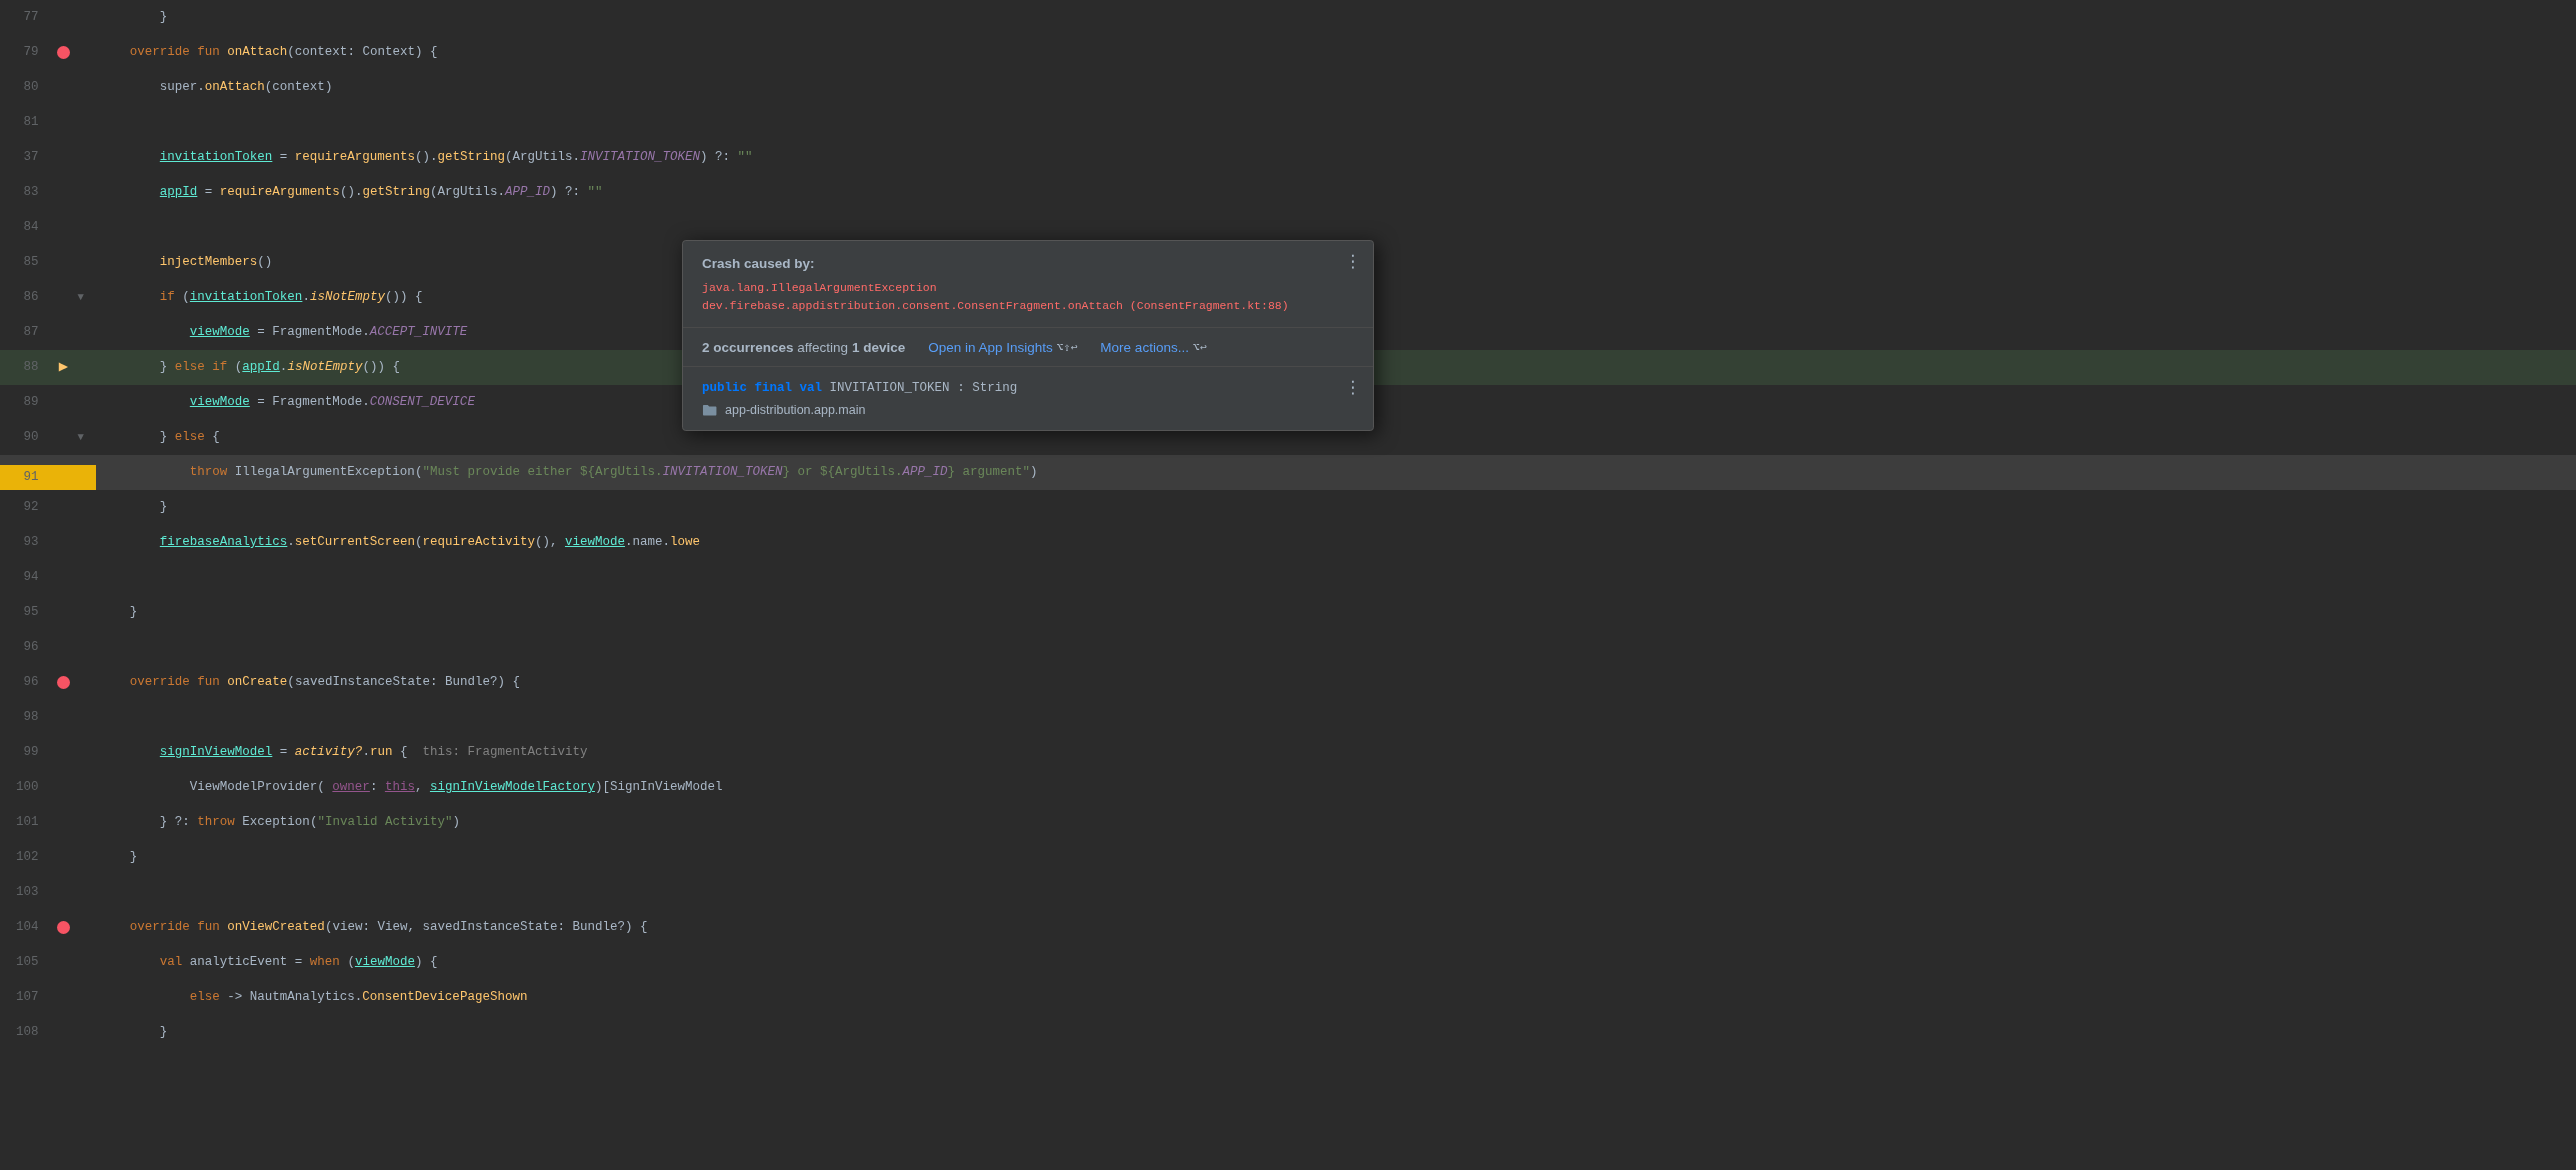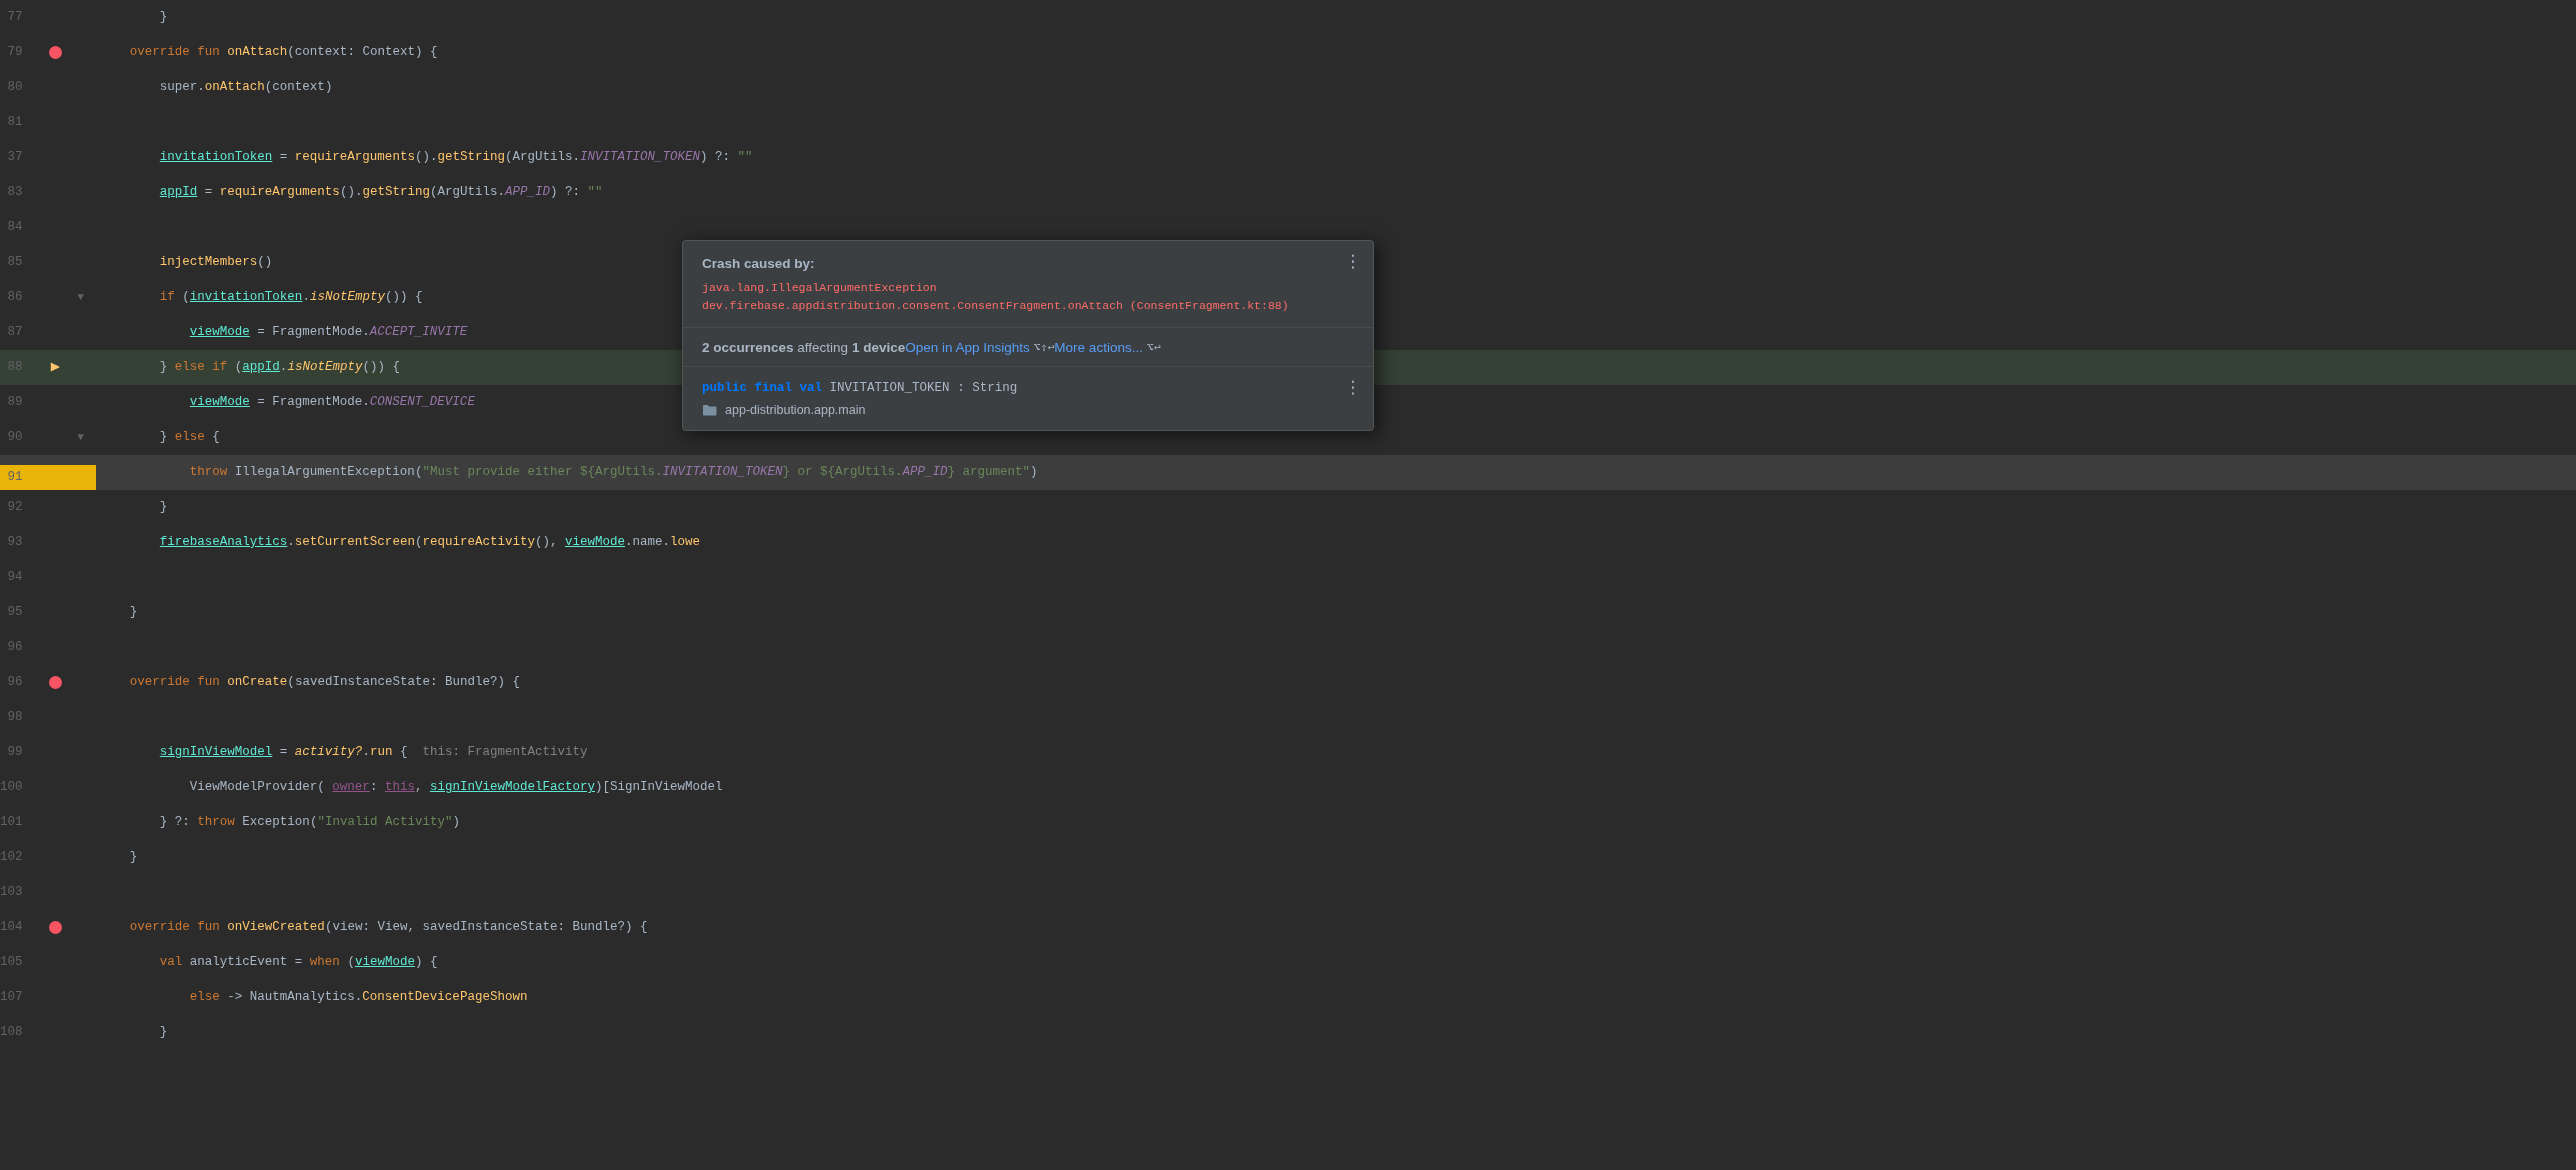--- a/index.html
+++ b/index.html
@@ -41,21 +41,21 @@
 
     .code-line.active-line {
       background: #344134;
     }
 
     .line-gutter {
       display: flex;
       align-items: center;
       min-width: 96px;
       padding-right: 7.7px;
-      justify-content: space-between;
+      justify-content: flex-end;
       color: #606366;
       font-size: 12.5px;
       user-select: none;
       position: relative;
     }
 
     .line-number {
       color: #606366;
       font-size: 12.5px;
       min-width: 38px;
@@ -162,20 +162,21 @@
       cursor: pointer;
       font-size: 17.3px;
       line-height: 1;
     }
 
     .popup-section-middle {
       padding: 11.5px 19px;
       border-bottom: 1px solid #4a4a4a;
       display: flex;
       align-items: center;
+      gap: 23px;
       font-family: -apple-system, BlinkMacSystemFont, 'Segoe UI', sans-serif;
     }
 
     .occurrences-text {
       color: #a9b7c6;
       font-size: 13.5px;
     }
 
     .occurrences-text strong {
       font-weight: bold;

